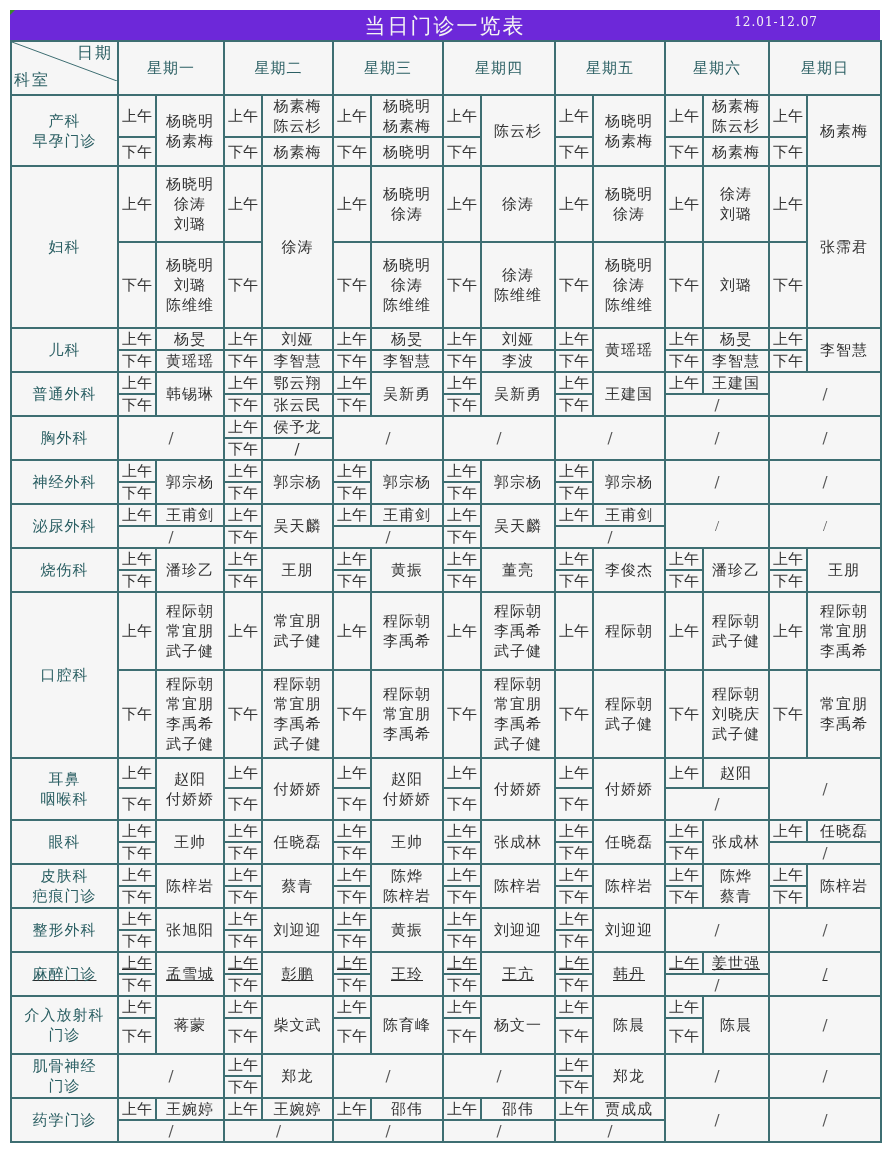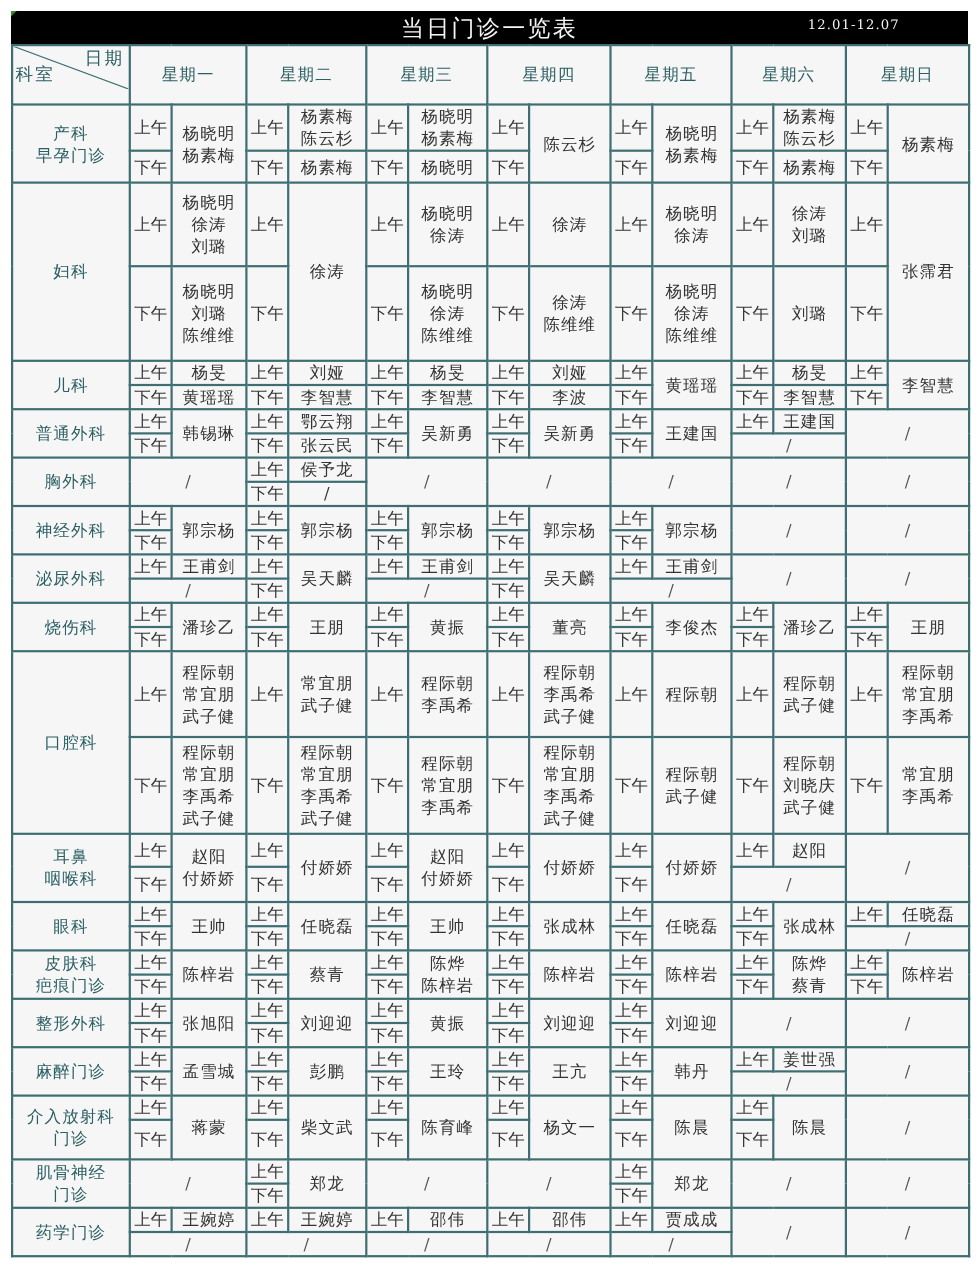--- a/index.html
+++ b/index.html
@@ -1,36 +1,36 @@
 <!DOCTYPE html>
 <html><head>
 <meta charset="utf-8">
 <style>
   html, body { margin:0; padding:0; background:#ffffff; }
   body { width:890px; height:1157px; position:relative; overflow:hidden;
          font-family:"DejaVu Serif","Liberation Serif",serif; color:#2a2a2a; }
   .wrap { position:absolute; left:10px; top:10px; width:870px; }
-  .titlebar { height:30px; background:#000000; color:#f4f4f4; position:relative; }
+  .titlebar { height:30px; background:#6d28d9; color:#f4f4f4; position:relative; }
   .titlebar .title { position:absolute; left:0; right:0; top:2px; text-align:center;
                      font-size:21px; letter-spacing:2px; }
   .titlebar .range { position:absolute; right:62px; top:5px; font-size:12px; letter-spacing:1px; }
   .titlebar .corner { position:absolute; left:0; top:0; width:0; height:0;
                       border-top:5px solid #3a8a2a; border-right:5px solid transparent; }
   table.sched { border-collapse:collapse; table-layout:fixed; width:870px; background:#f6f6f6; }
   table.sched td { border:2px solid #3e6e72; padding:0; text-align:center; vertical-align:middle;
                    font-size:15px; line-height:20px; overflow:hidden; }
   td.dept { color:#2b5f63; font-size:16px; line-height:22px; letter-spacing:1px; }
   td.day-h { color:#2b5f63; font-size:16px; letter-spacing:1px; height:39px; }
   td.lbl { font-size:15px; color:#333; }
   td.slash { color:#555; font-size:15px; }
   td.names { color:#333; letter-spacing:1px; }
   .diag { position:relative; height:52px; }
   .diag svg { position:absolute; left:0; top:0; }
   .diag .d-date { position:absolute; right:4px; top:1px; color:#2b5f63; font-size:16px; letter-spacing:2px; }
-  .diag .d-dept { position:absolute; left:2px; bottom:16px; color:#2b5f63; font-size:16px; letter-spacing:2px; }
+  .diag .d-dept { position:absolute; left:2px; bottom:4px; color:#2b5f63; font-size:16px; letter-spacing:2px; }
 </style>
 </head>
 <body>
 
 <div class="wrap">
   <div class="titlebar">
     <span class="corner"></span>
     <span class="title">当日门诊一览表</span>
     <span class="range">12.01-12.07</span>
   </div>
@@ -217,21 +217,21 @@
           <td class="slash" colspan="2" rowspan="2">/</td>
           <td class="slash" colspan="2" rowspan="2">/</td>
         </tr>
         <tr style="height: 20px;">
           <td class="lbl">下午</td>
           <td class="lbl">下午</td>
           <td class="lbl">下午</td>
           <td class="lbl">下午</td>
           <td class="lbl">下午</td>
         </tr>
-        <tr style="height: 20px;">
+        <tr style="height: 20px; font-family: Liberation Serif, serif;">
           <td class="dept" rowspan="2">泌尿外科</td>
           <td class="lbl">上午</td>
           <td class="names">王甫剑</td>
           <td class="lbl">上午</td>
           <td class="names" rowspan="2">吴天麟</td>
           <td class="lbl">上午</td>
           <td class="names">王甫剑</td>
           <td class="lbl">上午</td>
           <td class="names" rowspan="2">吴天麟</td>
           <td class="lbl">上午</td>
@@ -396,21 +396,21 @@
           <td class="slash" colspan="2" rowspan="2">/</td>
           <td class="slash" colspan="2" rowspan="2">/</td>
         </tr>
         <tr style="height: 20px;">
           <td class="lbl">下午</td>
           <td class="lbl">下午</td>
           <td class="lbl">下午</td>
           <td class="lbl">下午</td>
           <td class="lbl">下午</td>
         </tr>
-        <tr style="height: 18px;">
+        <tr style="height: 18px; text-decoration: underline;">
           <td class="dept" rowspan="2">麻醉门诊</td>
           <td class="lbl">上午</td>
           <td class="names" rowspan="2">孟雪城</td>
           <td class="lbl">上午</td>
           <td class="names" rowspan="2">彭鹏</td>
           <td class="lbl">上午</td>
           <td class="names" rowspan="2">王玲</td>
           <td class="lbl">上午</td>
           <td class="names" rowspan="2">王亢</td>
           <td class="lbl">上午</td>

